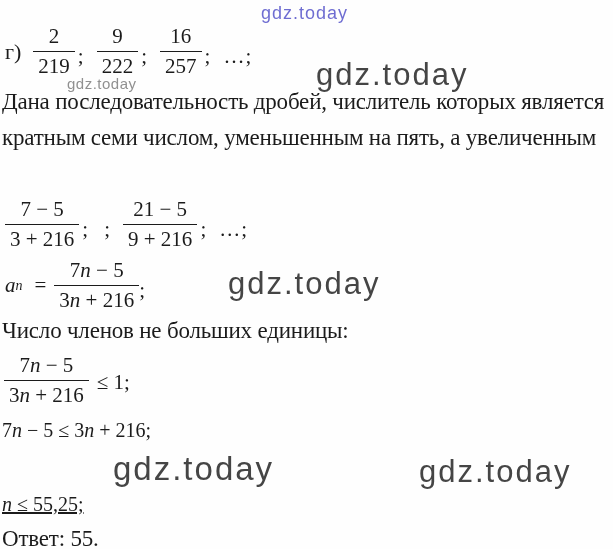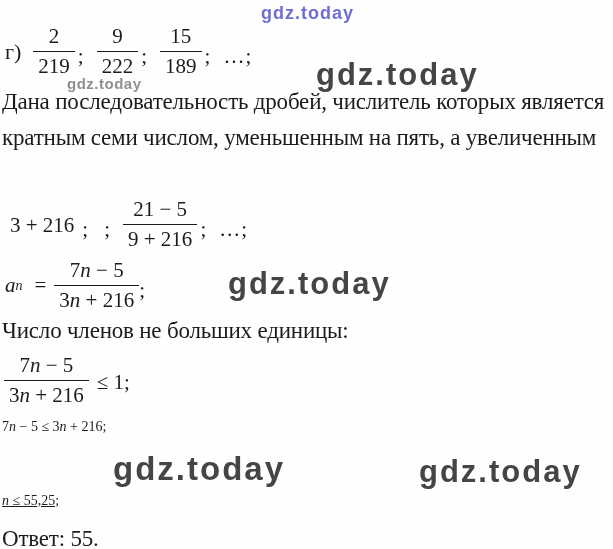--- a/index.html
+++ b/index.html
@@ -11,21 +11,21 @@
     background: #fefefe;
     overflow: hidden;
     font-family: "Liberation Serif", "DejaVu Serif", serif;
     color: #1b1b1b;
   }
   .abs { position: absolute; white-space: nowrap; }
 
   
   .wm {
     font-family: "Liberation Sans", "DejaVu Sans", sans-serif;
-    font-weight: 700;
+    font-weight: 400;
     letter-spacing: 2px;
     color: #2c2c2c;
     opacity: 0.88;
   }
   .wm-top {
     left: 261px; top: 3px;
     font-size: 18px;
     color: #4b49c7;
     letter-spacing: 1px;
     opacity: 0.8;
@@ -64,21 +64,21 @@
   .g-label { margin-right: 12px; font-size: 22px; }
   .var   { font-style: italic; }
   sub.var-sub { font-style: italic; font-size: 14px; margin-right: 4px; }
   .eq    { margin: 0 8px; }
   .rel   { margin: 4px 0 0 8px; }
   .semi  { margin-top: 10px; }
   i { font-style: italic; }
 
   
   .text-line { font-size: 23px; letter-spacing: -0.2px; }
-  .step-line { font-size: 14px; }
+  .step-line { font-size: 20px; }
 
   .l-problem    { left: 5px;  top: 24px;  }
   .l-para1      { left: 2px;  top: 89px;  }
   .l-para2      { left: 2px;  top: 125px; }
   .l-para3      { left: 2px;  top: 161px; }
   .l-expanded   { left: 5px;  top: 197px; }
   .l-genterm    { left: 5px;  top: 258px; }
   .l-condition  { left: 2px;  top: 318px; }
   .l-inequality { left: 4px;  top: 353px; }
   .l-step1      { left: 2px;  top: 419px; }
@@ -99,35 +99,36 @@
       <span class="num">2</span>
       <span class="den">219</span>
     </span>
     <span class="sep">;</span>
     <span class="frac">
       <span class="num">9</span>
       <span class="den">222</span>
     </span>
     <span class="sep">;</span>
     <span class="frac">
-      <span class="num">15</span>
-      <span class="den">189</span>
+      <span class="num">16</span>
+      <span class="den">257</span>
     </span>
     <span class="sep">;</span>
     <span class="tail">…;</span>
   </div>
 
   <div class="abs wm wm-small">gdz.today</div>
   <div class="abs wm wm-para">gdz.today</div>
 
   <div class="abs text-line l-para1">Дана последовательность дробей, числитель которых является</div>
   <div class="abs text-line l-para2">кратным семи числом, уменьшенным на пять, а увеличенным</div>
 
   <div class="abs mrow l-expanded">
     <span class="frac">
+      <span class="num">7 − 5</span>
       <span class="den">3 + 216</span>
     </span>
     <span class="sep">;</span>
     <span class="sep">;</span>
     <span class="frac">
       <span class="num">21 − 5</span>
       <span class="den">9 + 216</span>
     </span>
     <span class="sep">;</span>
     <span class="tail">…;</span>

